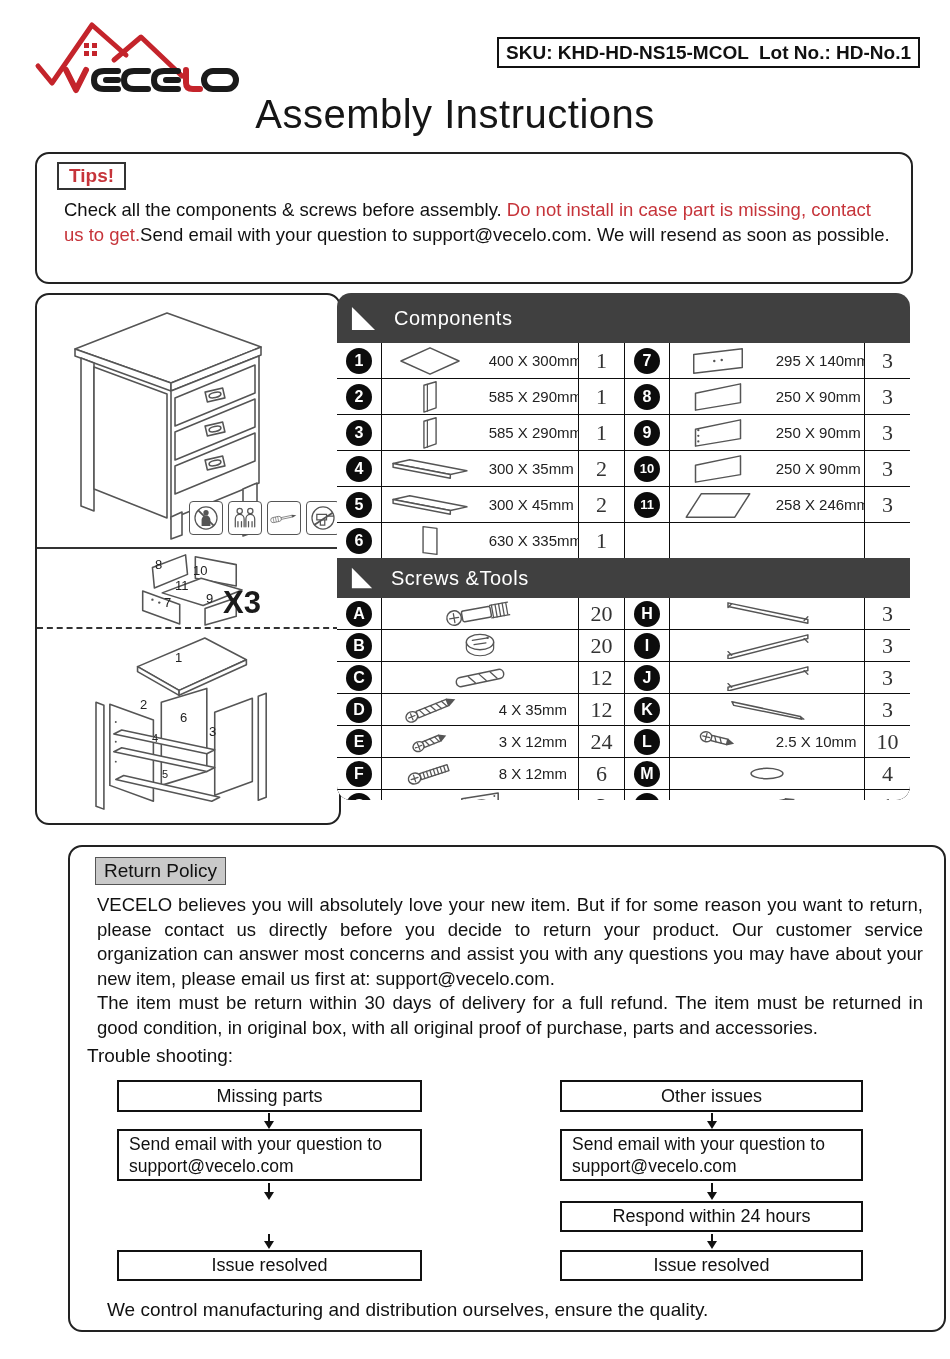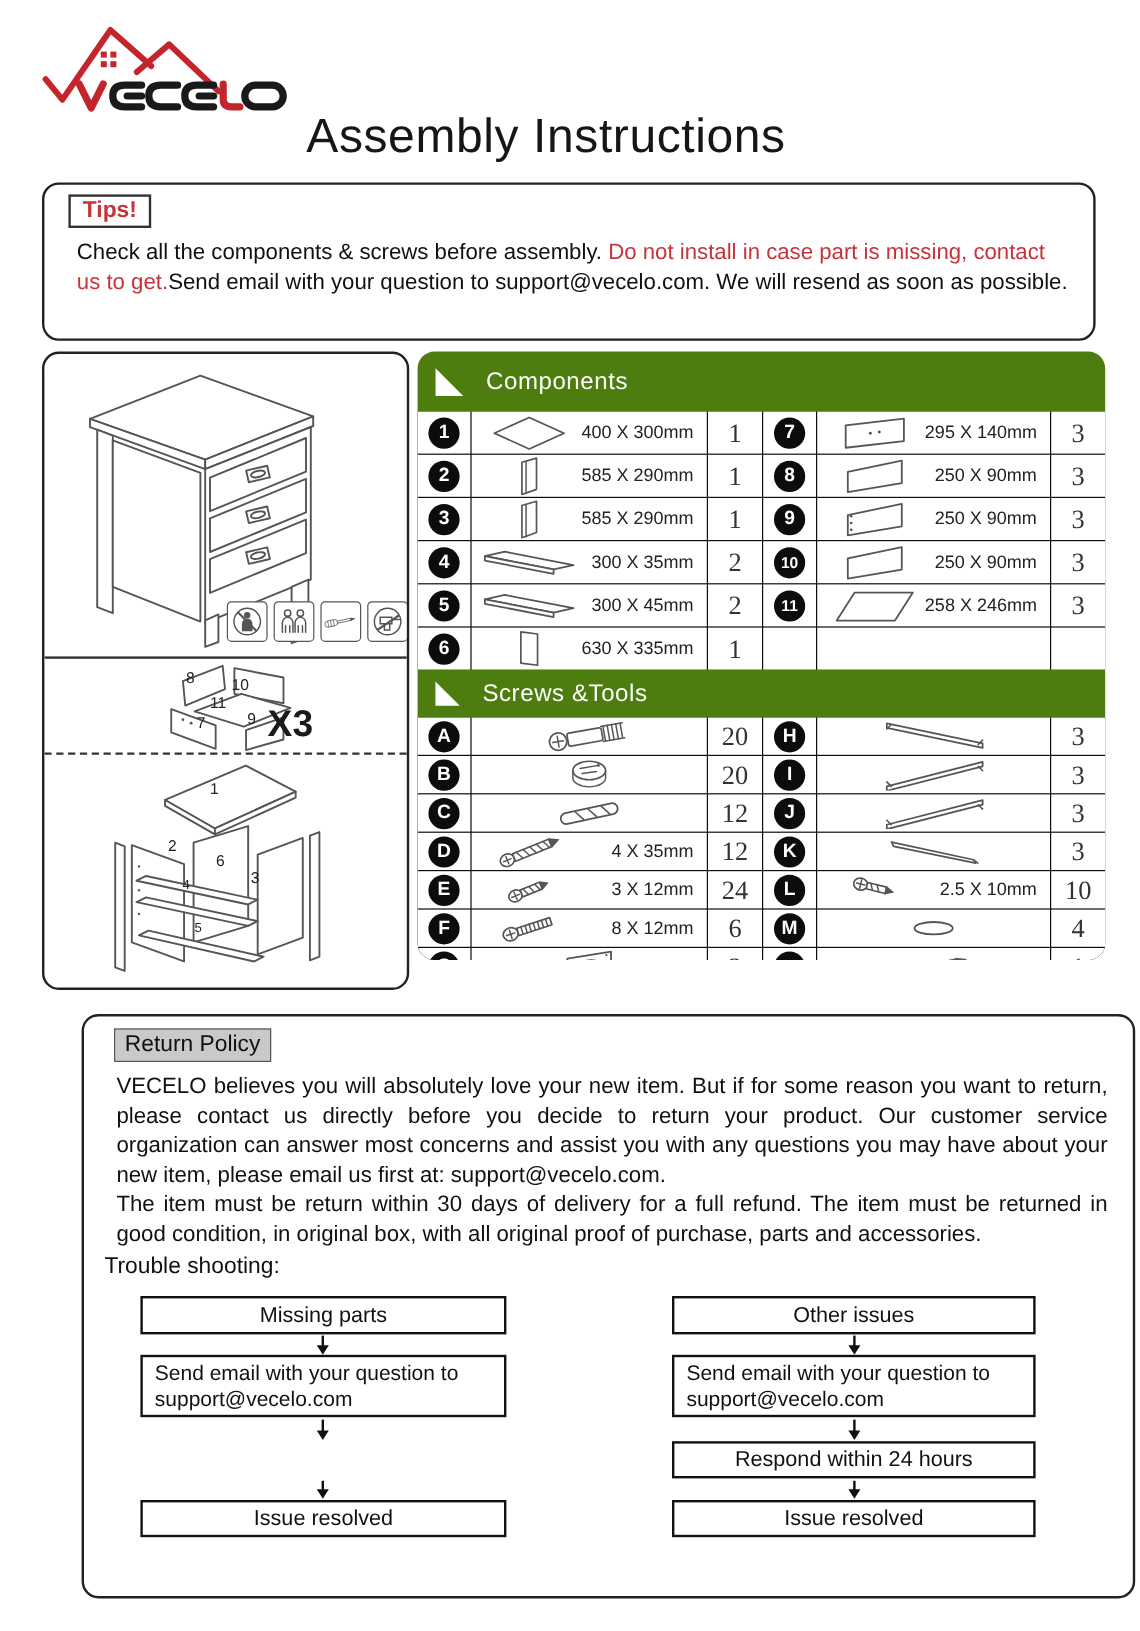--- a/index.html
+++ b/index.html
@@ -29,34 +29,34 @@
   .solid-div{position:absolute;left:0;top:252px;width:100%;border-top:2px solid #333;}
   .dash-div{position:absolute;left:0;top:332px;width:100%;border-top:2px dashed #333;}
   .sicons{position:absolute;left:152px;top:206px;display:flex;gap:5px;}
   .sicon{width:34px;height:34px;border:1.6px solid #555;border-radius:4px;background:#fff;
          display:flex;align-items:center;justify-content:center;box-sizing:border-box;}
   .dlab{position:absolute;font-size:13px;color:#222;}
   .dlab.sm{font-size:11px;}
   .x3{position:absolute;left:186px;top:290px;font-size:31px;font-weight:600;color:#1a1a1a;}
 
   
-  .tables{position:absolute;left:348px;top:293px;width:573px;height:507px;
-          background:#4d7c0f;border-radius:14px;overflow:hidden;}
+  .tables{position:absolute;left:337px;top:293px;width:573px;height:507px;
+          background:#404040;border-radius:14px;overflow:hidden;}
   .thead{display:flex;align-items:center;color:#fff;}
   .thead.comp{height:50px;}
   .thead.scr{height:40px;}
   .thead .tri{margin-left:14px;display:flex;}
   .thead .t-label{margin-left:18px;font-size:20px;letter-spacing:.5px;}
   .grid{display:grid;grid-template-columns:44px 196px 45px 44px 194px 45px;gap:1px;
         background:#0d0d0d;}
   .grid.comp-rows{grid-auto-rows:35px;}
   .grid.scr-rows{grid-auto-rows:31px;}
   .c{background:#fff;display:flex;align-items:center;}
   .c.num{justify-content:center;}
-  .c.mid{padding:0 6px;}
+  .c.mid{padding:0 6px;gap:16px;}
   .c.mid .ic{flex:0 0 46%;display:flex;justify-content:center;}
   .c.mid .dim{flex:1;text-align:right;font-size:15px;color:#222;white-space:nowrap;padding-right:5px;}
   .c.mid.center{justify-content:center;}
   .c.mid.center .ic{flex:0 0 auto;}
   .c.qty{justify-content:center;font-family:"Liberation Serif",serif;font-size:22px;color:#333;}
   .badge{width:26px;height:26px;border-radius:50%;background:#0c0c0c;color:#fff;
          font-weight:bold;font-size:16px;display:flex;align-items:center;justify-content:center;}
   .badge.two{font-size:13px;}
   svg .oline{fill:#fff;stroke:#555;stroke-width:1.6;stroke-linejoin:round;}
   svg .ln{stroke:#555;stroke-width:1.4;fill:none;stroke-linecap:round;}
@@ -240,20 +240,21 @@
       <path d="M90,57 H76 Q66,57 66,66 Q66,75 76,75 H90 M78,66 H90"></path>
       <path d="M120,57 H106 Q96,57 96,66 Q96,75 106,75 H120"></path>
       <path d="M150,57 H136 Q126,57 126,66 Q126,75 136,75 H150 M138,66 H150"></path>
       <rect x="176" y="57" width="32" height="18" rx="9"></rect>
     </g>
     <g fill="none" stroke="#c4242b" stroke-width="6" stroke-linecap="round" stroke-linejoin="round">
       <path d="M38,56 L48,76 L58,56"></path>
       <path d="M158,56 V69 Q158,75 165,75 H172"></path>
     </g>
   </svg>
+  <div class="sku-box">SKU: KHD-HD-NS15-MCOL  Lot No.: HD-No.1</div>
   <div class="title">Assembly Instructions</div>
 
   <section class="tips">
     <div class="tips-label">Tips!</div>
     <p class="tips-text"><span>Check all the components &amp; screws before assembly. </span><span class="red">Do not install in case part is missing, contact us to get.</span><span>Send email with your question to support@vecelo.com. We will resend as soon as possible.</span></p>
   </section>
 
   <section class="left-panel">
 
     <svg style="position:absolute;left:30px;top:8px" width="200" height="238" viewBox="0 0 200 238">
@@ -701,15 +702,16 @@
     <div class="fbox" style="left:47px;top:403px;width:305px;height:31px">Issue resolved</div>
 
     <div class="fbox" style="left:490px;top:233px;width:303px;height:32px">Other issues</div>
     <div class="va" style="left:641px;top:266px;height:9px"></div>
     <div class="fbox email" style="left:490px;top:282px;width:303px;height:52px">Send email with your question to support@vecelo.com</div>
     <div class="va" style="left:641px;top:336px;height:10px"></div>
     <div class="fbox" style="left:490px;top:354px;width:303px;height:31px">Respond within 24 hours</div>
     <div class="va" style="left:641px;top:387px;height:8px"></div>
     <div class="fbox" style="left:490px;top:403px;width:303px;height:31px">Issue resolved</div>
 
+    <div class="rp-footer">We control manufacturing and distribution ourselves, ensure the quality.</div>
   </section>
 
 </div>
 
 </body></html>

